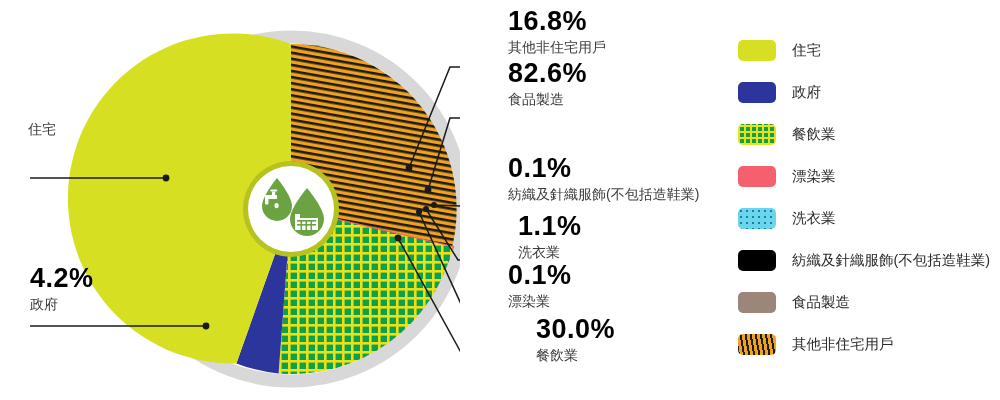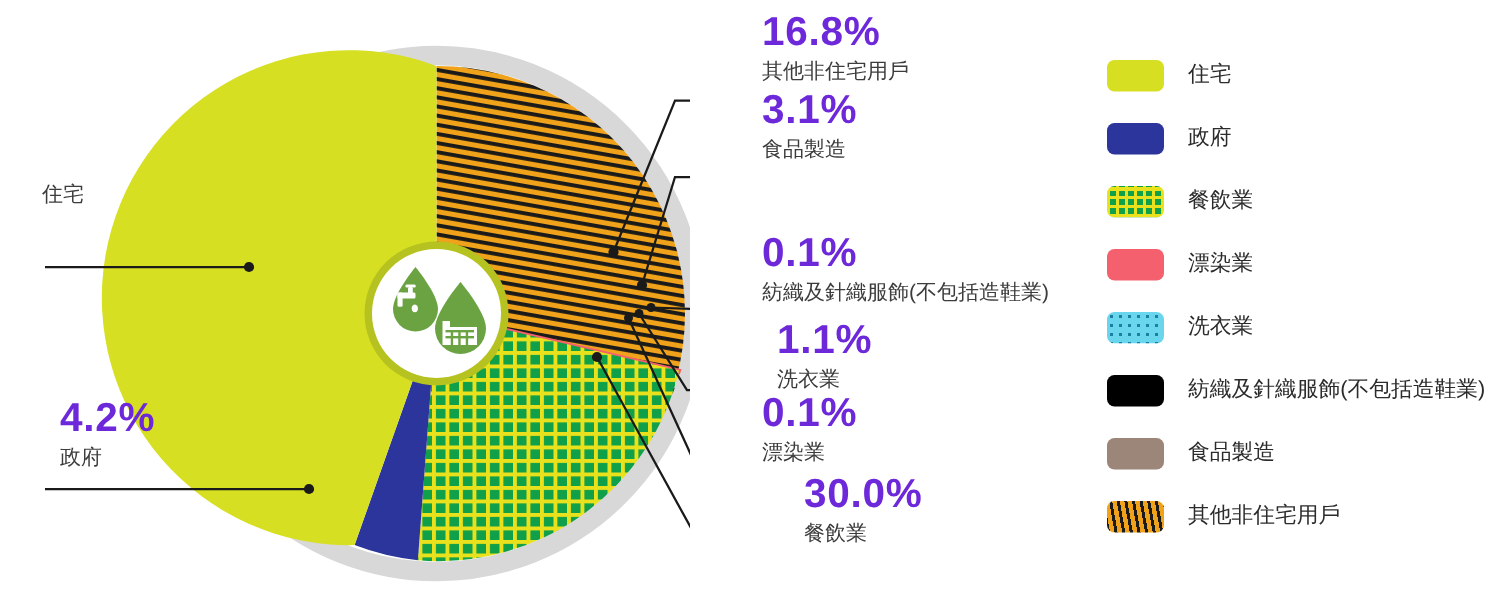--- a/index.html
+++ b/index.html
@@ -14,21 +14,21 @@
 
   
   .chart-wrap{position:absolute;left:0;top:0;width:460px;height:400px;}
   .chart-svg{position:absolute;left:0;top:0;}
 
   
   .callout{position:absolute;}
   .callout .pct{
     font-size:27px;
     font-weight:bold;
-    color:#6d28d9;
+    color:#000000;
     letter-spacing:0.5px;
     line-height:1.0;
     white-space:nowrap;
   }
   .callout .cat{
     font-size:14px;
     color:#3c3c3c;
     line-height:1.35;
     margin-top:3px;
     white-space:nowrap;
@@ -182,32 +182,32 @@
         <circle cx="419" cy="212" r="3.0"></circle>
         <circle cx="398" cy="238" r="3.4"></circle>
       </g>
     </svg>
   </div>
 
   <div class="callout left" style="left:28px;top:117px;">
     <div class="cat">住宅</div>
   </div>
 
-  <div class="callout left" style="left:40px;top:265px;">
+  <div class="callout left" style="left:30px;top:265px;">
     <div class="pct">4.2%</div>
     <div class="cat">政府</div>
   </div>
 
   <div class="callout left" style="left:508px;top:8px;">
     <div class="pct">16.8%</div>
     <div class="cat">其他非住宅用戶</div>
   </div>
 
   <div class="callout left" style="left:508px;top:60px;">
-    <div class="pct">3.1%</div>
+    <div class="pct">82.6%</div>
     <div class="cat">食品製造</div>
   </div>
 
   <div class="callout left" style="left:508px;top:155px;">
     <div class="pct">0.1%</div>
     <div class="cat">紡織及針織服飾(不包括造鞋業)</div>
   </div>
 
   <div class="callout left" style="left:518px;top:213px;">
     <div class="pct">1.1%</div>

